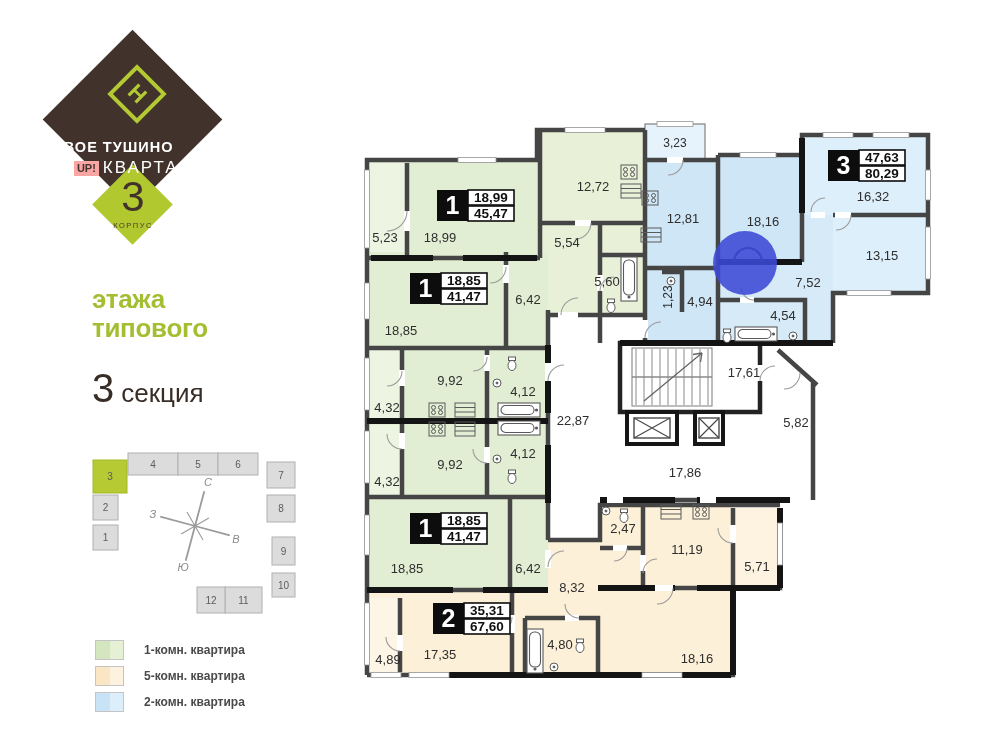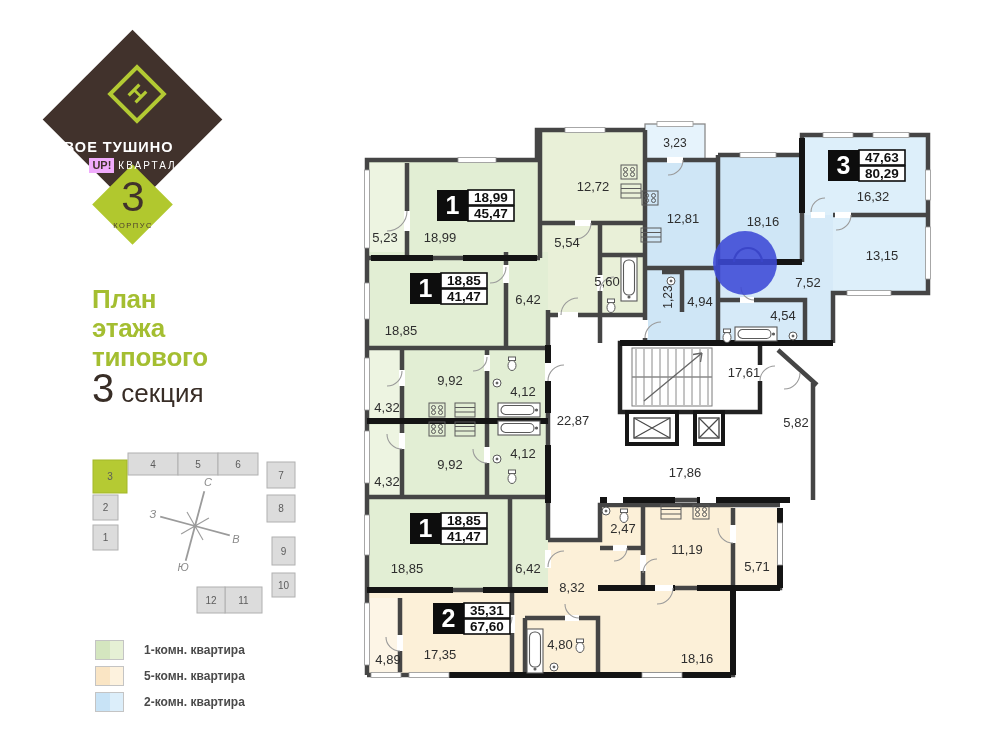--- a/index.html
+++ b/index.html
@@ -7,22 +7,22 @@
        font-family:"Liberation Sans",sans-serif;-webkit-font-smoothing:antialiased;}
   .abs{position:absolute;}
   
   #logo{left:40px;top:22px;width:200px;height:230px;}
   .diam-brown{left:29px;top:34px;width:127px;height:127px;background:#41322c;transform:rotate(45deg);}
   .diam-green{left:64px;top:154px;width:57px;height:57px;background:#b1c82e;transform:rotate(45deg);}
   .logo-icon{left:76px;top:51px;width:34px;height:34px;border:4px solid #b3ca33;transform:rotate(45deg);
              display:flex;align-items:center;justify-content:center;color:#b3ca33;font-weight:bold;font-size:22px;}
   .logo-line1{left:0;top:117px;width:186px;text-align:left;color:#fff;font-size:14.5px;letter-spacing:1px;font-weight:bold;}
   .logo-line2{left:0;top:136px;width:186px;display:flex;justify-content:center;align-items:center;gap:4px;}
-  .up-badge{background:#f0abfc;color:#41322c;font-weight:bold;font-size:11px;padding:0 3px;line-height:15px;}
-  .kvartal{color:#fff;font-size:10px;letter-spacing:2px;}
+  .up-badge{background:#fca5a5;color:#41322c;font-weight:bold;font-size:11px;padding:0 3px;line-height:15px;}
+  .kvartal{color:#fff;font-size:17px;letter-spacing:2px;}
   .korpus-num{left:0;top:153px;width:186px;text-align:center;font-size:42px;color:#41322c;font-weight:500;line-height:44px;}
   .korpus-label{left:0;top:199px;width:186px;text-align:center;font-size:7.5px;letter-spacing:1.5px;color:#4a3b2e;}
   
   #title{left:92px;top:285px;color:#a4be31;font-size:26px;font-weight:bold;line-height:29px;letter-spacing:-.3px;}
   #section{left:92px;top:366px;display:flex;align-items:baseline;gap:7px;color:#382d26;}
   #section .n{font-size:40px;font-weight:400;}
   #section .t{font-size:26px;}
   
   #legend{left:95px;top:641px;font-weight:bold;}
   .lg-row{display:flex;align-items:center;margin-bottom:8px;height:18px;}
@@ -50,21 +50,20 @@
   <div class="abs logo-line1">НОВОЕ ТУШИНО</div>
   <div class="abs logo-line2">
     <span class="up-badge">UP!</span>
     <span class="kvartal">КВАРТАЛ</span>
   </div>
   <div class="abs korpus-num">3</div>
   <div class="abs korpus-label">КОРПУС</div>
 </div>
 
 <div id="title" class="abs">
-  <div>План</div>
   <div>этажа</div>
   <div>типового</div>
 </div>
 <div id="section" class="abs">
   <span class="n">3</span>
   <span class="t">секция</span>
 </div>
 
 <svg class="abs" style="left:85px;top:448px;" width="230" height="180" viewBox="0 0 230 180">
   <g fill="#dcdcdc" stroke="#b0b0b0" stroke-width="1">

